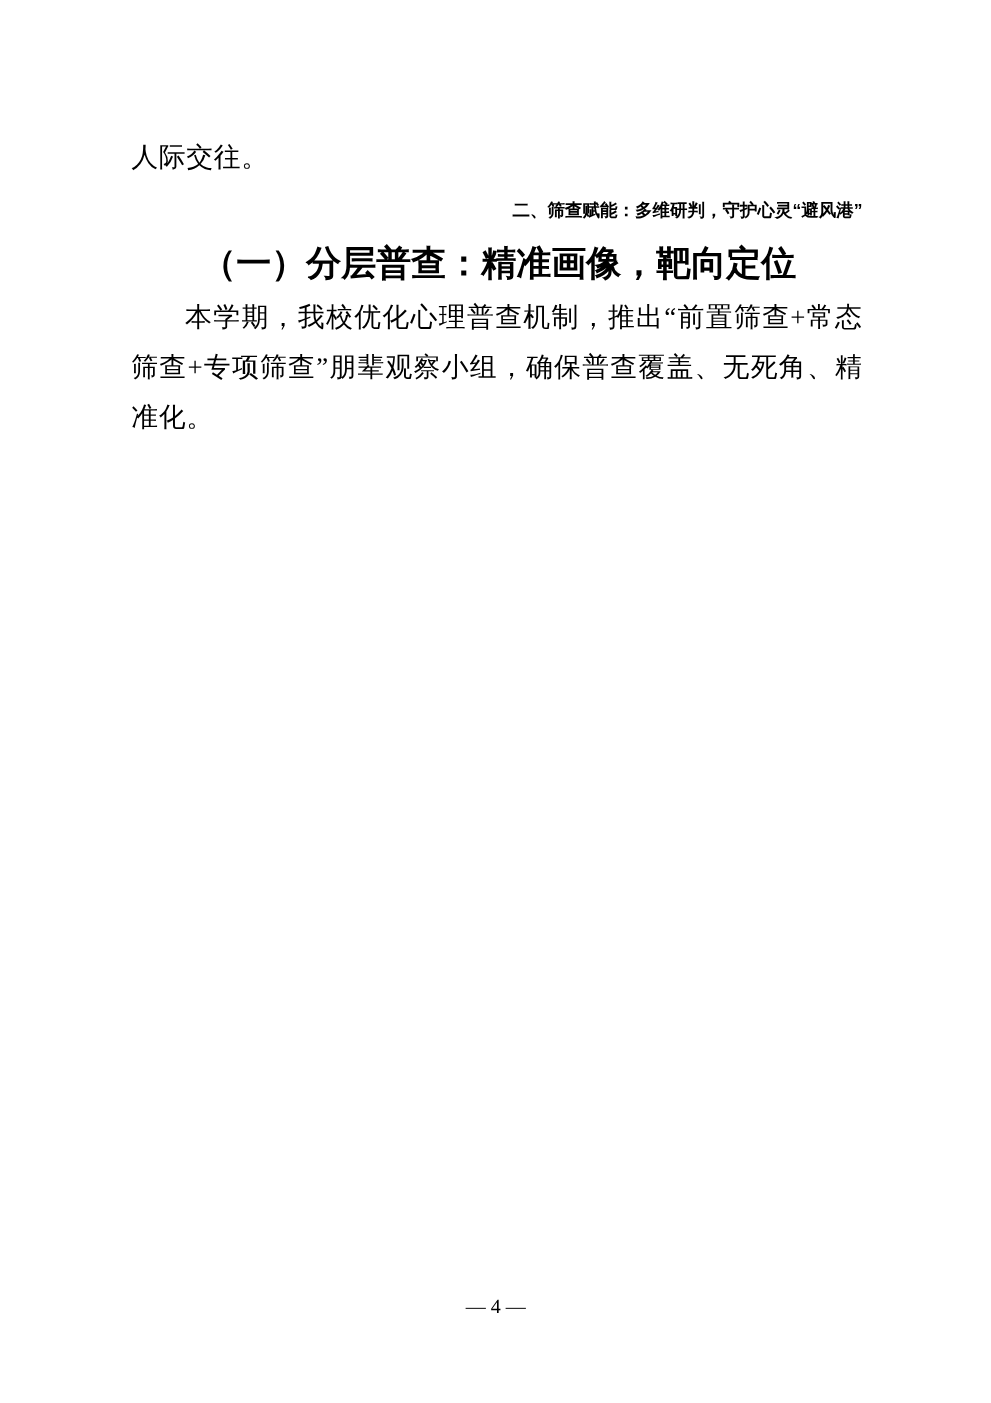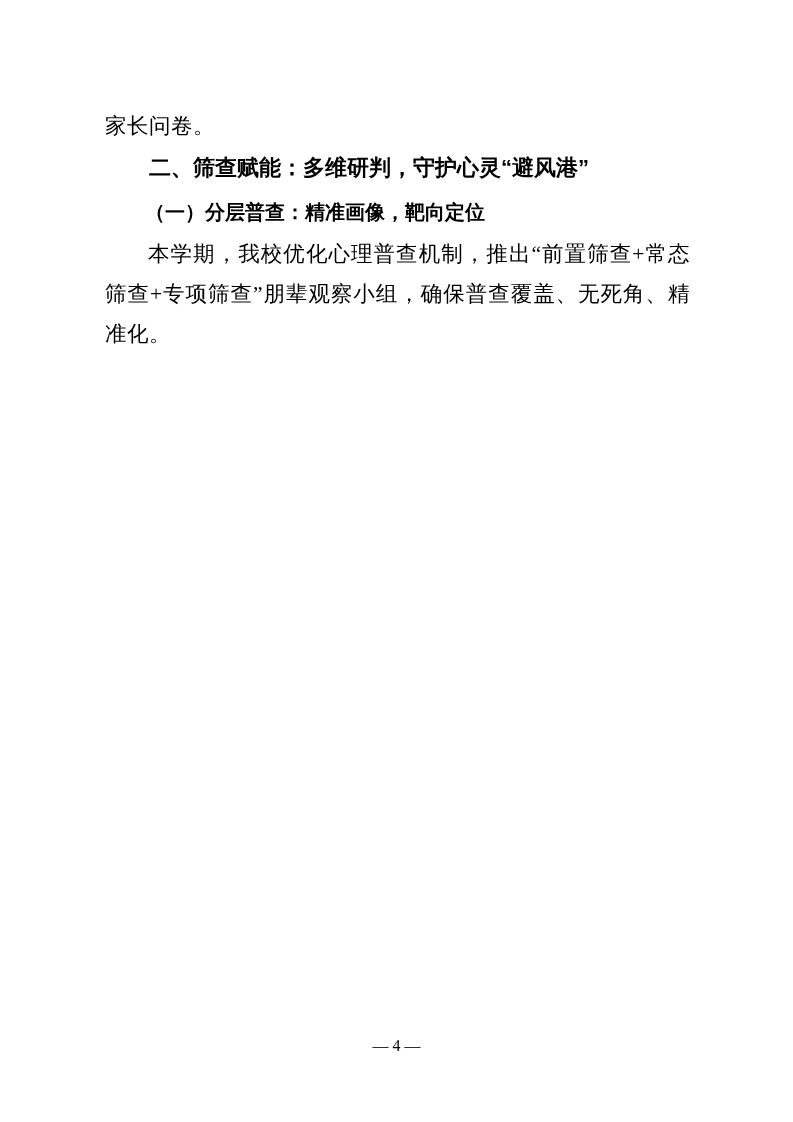--- a/index.html
+++ b/index.html
@@ -25,29 +25,29 @@
     line-height: 40px;
     text-align: justify;
     letter-spacing: 0.5px;
   }
   p.cont {
     text-indent: 0;
   }
   p.h1 {
     font-family: "Liberation Sans", "DejaVu Sans", sans-serif;
     font-weight: 700;
-    font-size: 22px;
+    font-size: 14px;
     line-height: 44px;
     text-indent: 2em;
-    text-align: left;
+    text-align: right;
     letter-spacing: 0;
   }
   p.h2 {
     font-weight: 700;
-    font-size: 20px;
+    font-size: 28px;
     line-height: 44px;
     text-indent: 2em;
     text-align: left;
     letter-spacing: 0;
   }
   p.body {
     text-indent: 2em;
   }
   .footer {
     position: absolute;
@@ -59,21 +59,21 @@
     line-height: 20px;
     font-family: "Liberation Serif", "DejaVu Serif", serif;
     color: #000000;
   }
 </style>
 </head>
 <body>
 
 <div class="page">
   <div class="content">
-    <p class="cont">家长问卷。</p>
+    <p class="cont">人际交往。</p>
     <p class="h1">二、筛查赋能：多维研判，守护心灵“避风港”</p>
     <p class="h2">（一）分层普查：精准画像，靶向定位</p>
     <p class="body">本学期，我校优化心理普查机制，推出“前置筛查+常态筛查+专项筛查”朋辈观察小组，确保普查覆盖、无死角、精准化。</p>
   </div>
   <div class="footer">
     <span>— 4 —</span>
   </div>
 </div>
 
 </body></html>

